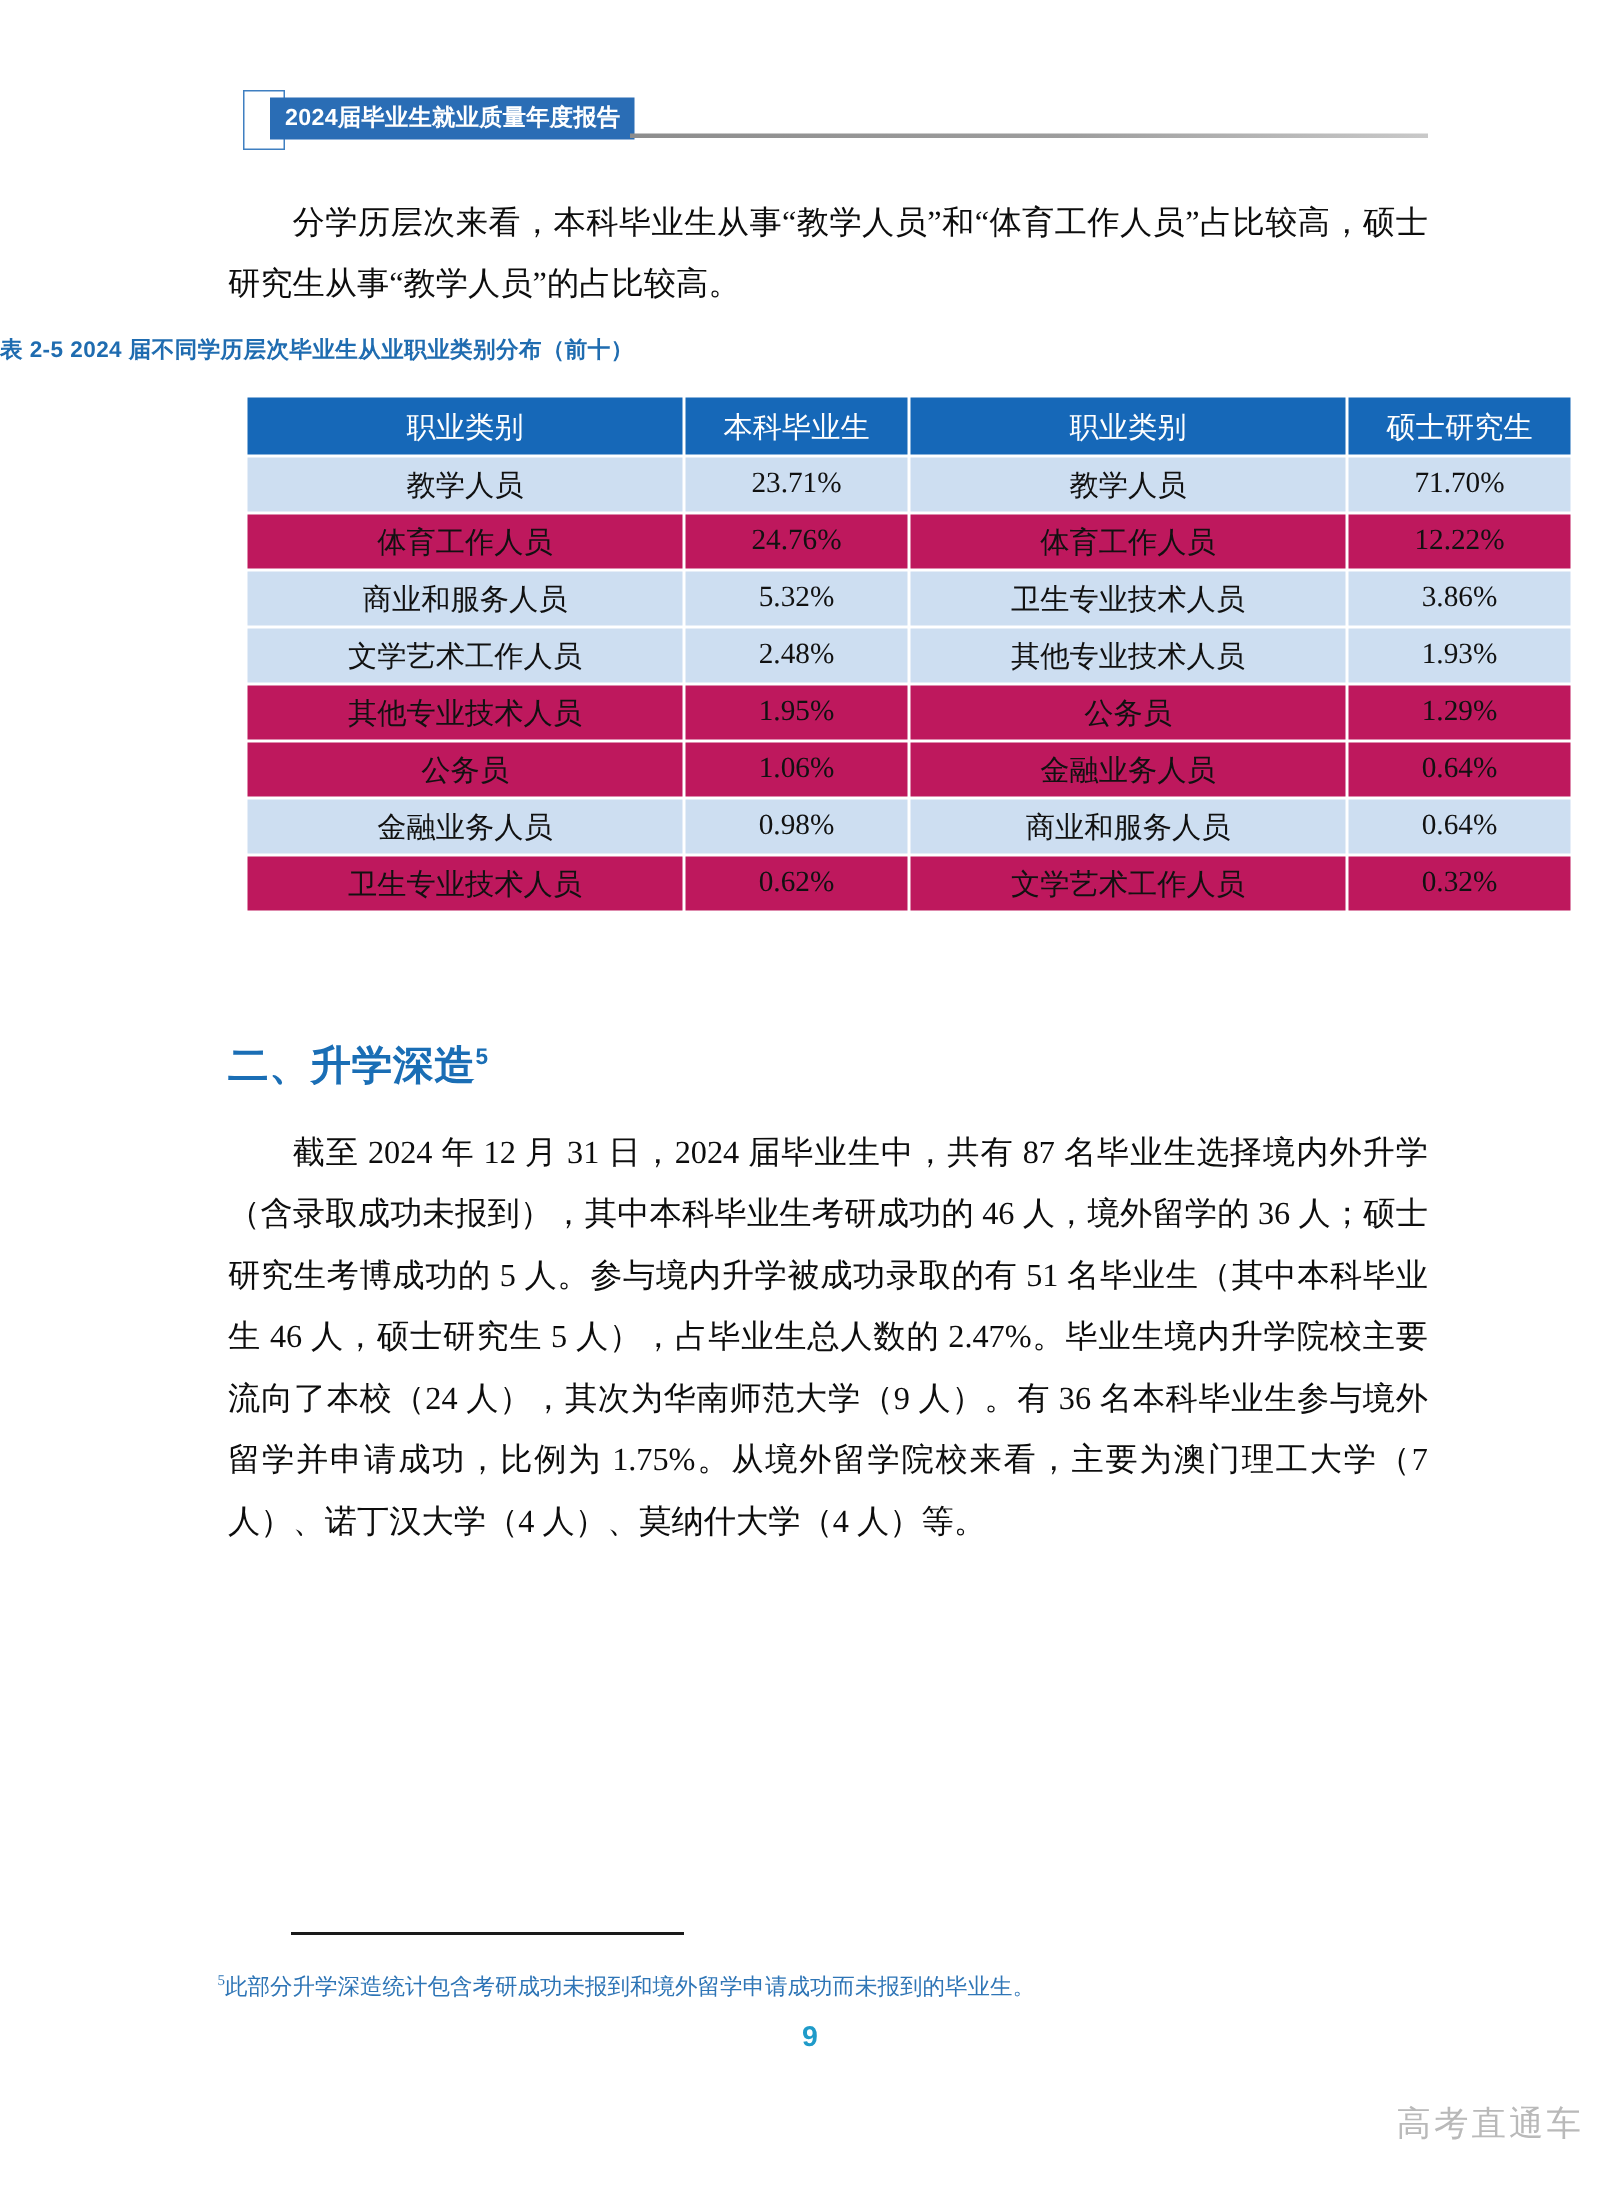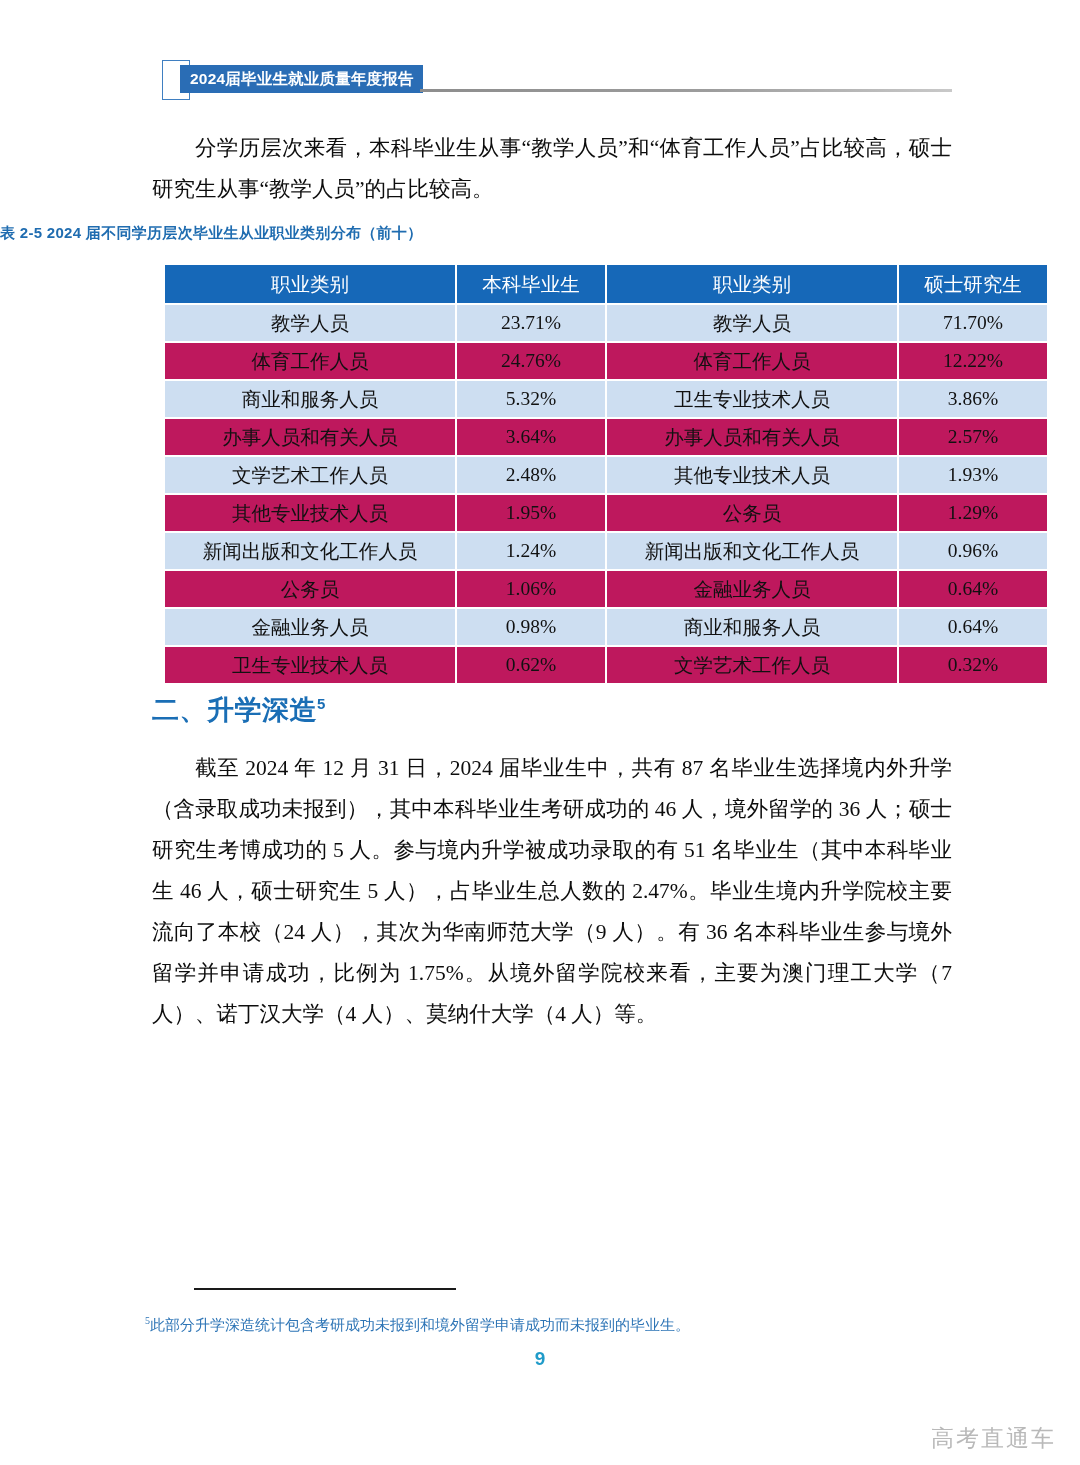--- a/index.html
+++ b/index.html
@@ -179,21 +179,20 @@
 
   
   #watermark {
     position: absolute;
     right: 24px;
     top: 1400px;
     font-family: "Liberation Sans", "DejaVu Sans", sans-serif;
     font-size: 23px;
     color: #b9b9b9;
     letter-spacing: 2px;
-    margin-top: 23px;
   }
 </style>
 </head>
 <body>
 
 <div id="page-header">
   <div id="header-outline-box"></div>
   <div id="header-title-box">2024届毕业生就业质量年度报告</div>
   <div id="header-rule"></div>
 </div>
@@ -225,44 +224,32 @@
       <td>24.76%</td>
       <td>体育工作人员</td>
       <td>12.22%</td>
     </tr>
     <tr class="row-a">
       <td>商业和服务人员</td>
       <td>5.32%</td>
       <td>卫生专业技术人员</td>
       <td>3.86%</td>
     </tr>
-    <tr class="row-b">
-      <td>办事人员和有关人员</td>
-      <td>3.64%</td>
-      <td>办事人员和有关人员</td>
-      <td>2.57%</td>
-    </tr>
     <tr class="row-a">
       <td>文学艺术工作人员</td>
       <td>2.48%</td>
       <td>其他专业技术人员</td>
       <td>1.93%</td>
     </tr>
     <tr class="row-b">
       <td>其他专业技术人员</td>
       <td>1.95%</td>
       <td>公务员</td>
       <td>1.29%</td>
     </tr>
-    <tr class="row-a">
-      <td>新闻出版和文化工作人员</td>
-      <td>1.24%</td>
-      <td>新闻出版和文化工作人员</td>
-      <td>0.96%</td>
-    </tr>
     <tr class="row-b">
       <td>公务员</td>
       <td>1.06%</td>
       <td>金融业务人员</td>
       <td>0.64%</td>
     </tr>
     <tr class="row-a">
       <td>金融业务人员</td>
       <td>0.98%</td>
       <td>商业和服务人员</td>

